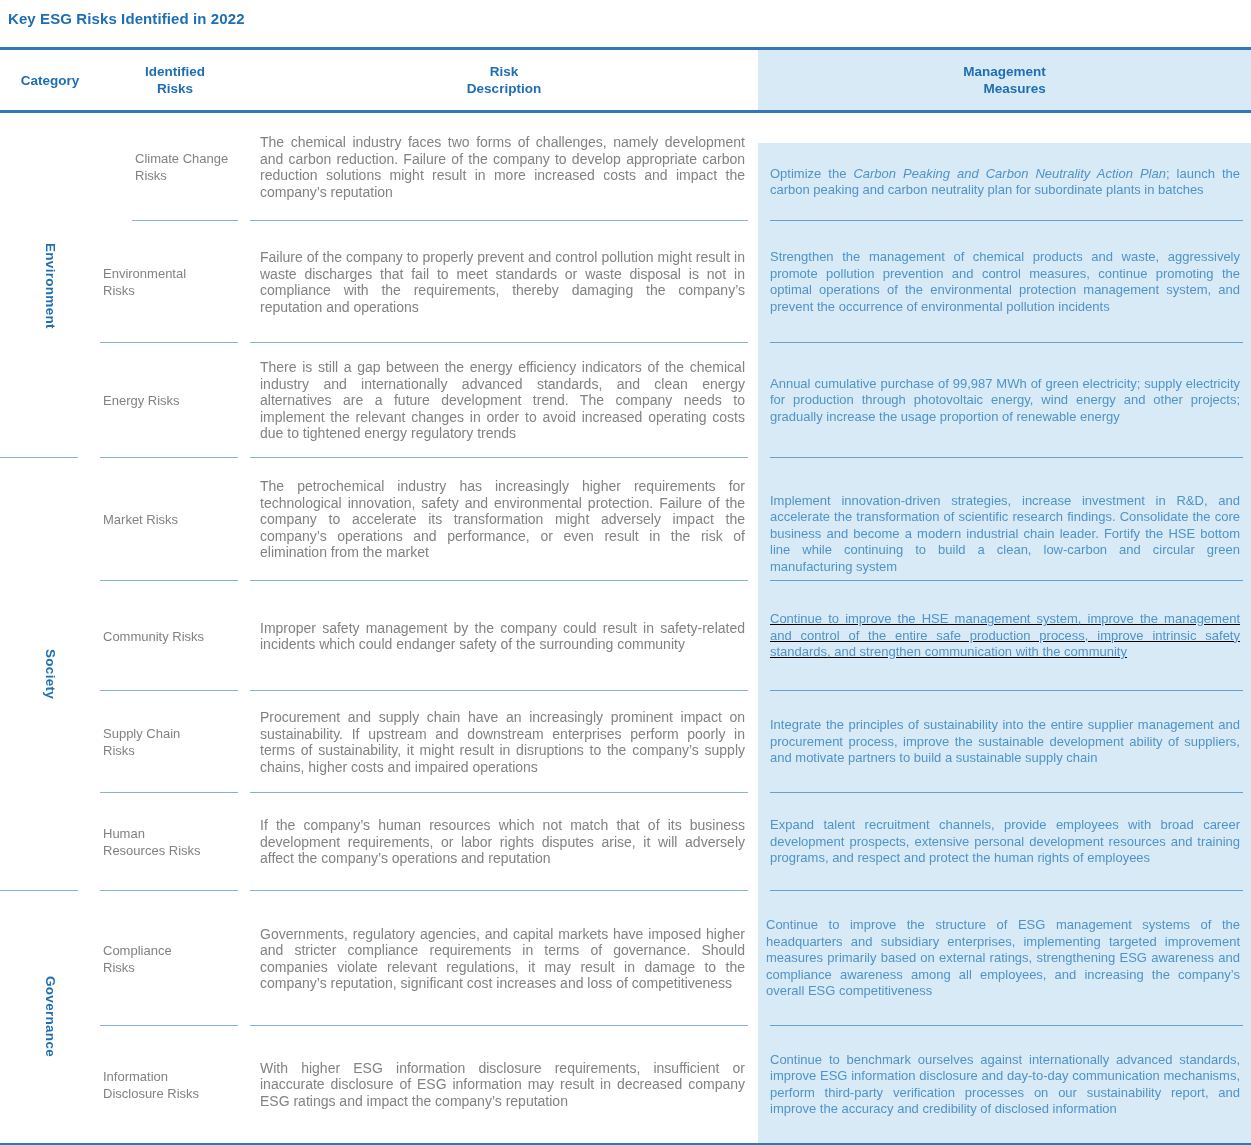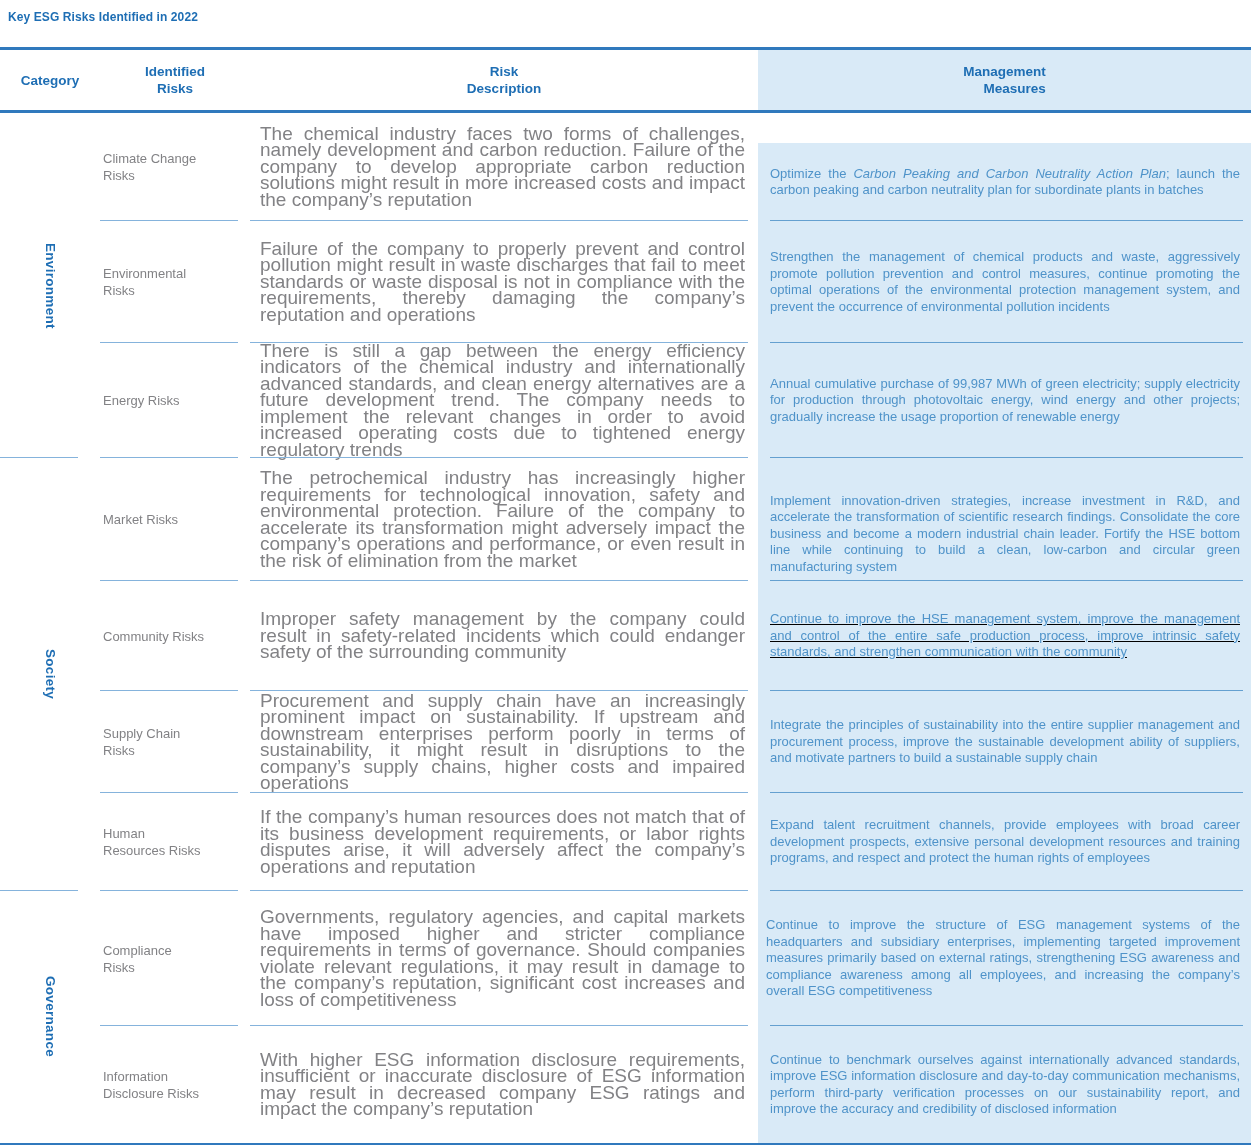--- a/index.html
+++ b/index.html
@@ -13,21 +13,21 @@
   }
   *{margin:0;padding:0;box-sizing:border-box;}
   html,body{background:#ffffff;}
   body{
     font-family:"Liberation Sans", sans-serif;
     width:1251px;height:1145px;overflow:hidden;
   }
   .page{width:1251px;height:1145px;position:relative;background:#fff;}
   .title{
     color:var(--blue-strong);
-    font-size:12px;font-weight:bold;
+    font-size:15px;font-weight:bold;
     padding:10px 0 0 8px;
     height:47px;
     letter-spacing:0.1px;
   }
   .thick-line{height:3px;background:var(--line-thick);width:1251px;}
   .header-grid{
     display:grid;
     grid-template-columns:100px 150px 508px 493px;
     height:60px;
   }
@@ -45,21 +45,21 @@
   .cat-cell{grid-column:1;justify-content:center;}
   .cat-label{
     writing-mode:vertical-rl;
     color:var(--blue-strong);font-weight:bold;font-size:13.5px;
     letter-spacing:0.3px;
   }
   .risk-cell{grid-column:2;padding:6px 14px 6px 3px;}
   .risk-name{color:var(--text-gray);font-size:13px;line-height:17px;white-space:pre-line;}
   .desc-cell{grid-column:3;padding:6px 13px 6px 10px;}
   .desc-text{
-    color:var(--text-gray);font-size:19px;line-height:16.5px;
+    color:var(--text-gray);font-size:14px;line-height:16.5px;
     text-align:justify;width:100%;
   }
   .mgmt-cell{grid-column:4;background:var(--bg-mgmt);padding:6px 11px 6px 12px;}
   .mgmt-text{
     color:var(--text-mgmt);font-size:13px;line-height:16.5px;
     text-align:justify;width:100%;
   }
   .mgmt-text .italic{font-style:italic;}
   .sepline{
     position:absolute;bottom:0;height:1px;
@@ -95,21 +95,21 @@
         <span class="cat-label">Environment</span>
         <div class="sepline"></div>
       </div>
       <div class="cell cat-cell" style="grid-row: 4 / span 4;">
         <span class="cat-label">Society</span>
         <div class="sepline"></div>
       </div>
       <div class="cell cat-cell" style="grid-row: 8 / span 2;">
         <span class="cat-label">Governance</span>
       </div>
-      <div class="cell risk-cell" style="grid-row: 1;">
+      <div class="cell risk-cell" style="grid-row: 1; margin-left: 32px;">
         <div class="risk-name">Climate Change
 Risks</div>
         <div class="sepline"></div>
       </div>
       <div class="cell desc-cell" style="grid-row: 1;">
         <div class="desc-text">The chemical industry faces two forms of challenges, namely development and carbon reduction. Failure of the company to develop appropriate carbon reduction solutions might result in more increased costs and impact the company’s reputation</div>
         <div class="sepline"></div>
       </div>
       <div class="cell mgmt-cell" style="grid-row: 1; margin-top: 30px;">
         <div class="mgmt-text"><span class="seg">Optimize the </span><span class="seg italic">Carbon Peaking and Carbon Neutrality Action Plan</span><span class="seg">; launch the carbon peaking and carbon neutrality plan for subordinate plants in batches</span></div>
@@ -176,21 +176,21 @@
       <div class="cell mgmt-cell" style="grid-row: 6;">
         <div class="mgmt-text">Integrate the principles of sustainability into the entire supplier management and procurement process, improve the sustainable development ability of suppliers, and motivate partners to build a sustainable supply chain</div>
         <div class="sepline"></div>
       </div>
       <div class="cell risk-cell" style="grid-row: 7; align-items: center;">
         <div class="risk-name">Human
 Resources Risks</div>
         <div class="sepline"></div>
       </div>
       <div class="cell desc-cell" style="grid-row: 7;">
-        <div class="desc-text">If the company’s human resources does not match that of its business development requirements, or labor rights disputes arise, it will adversely affect the company’s operations and reputation</div>
+        <div class="desc-text">If the company’s human resources which not match that of its business development requirements, or labor rights disputes arise, it will adversely affect the company’s operations and reputation</div>
         <div class="sepline"></div>
       </div>
       <div class="cell mgmt-cell" style="grid-row: 7;">
         <div class="mgmt-text">Expand talent recruitment channels, provide employees with broad career development prospects, extensive personal development resources and training programs, and respect and protect the human rights of employees</div>
         <div class="sepline"></div>
       </div>
       <div class="cell risk-cell" style="grid-row: 8;">
         <div class="risk-name">Compliance
 Risks</div>
         <div class="sepline"></div>

